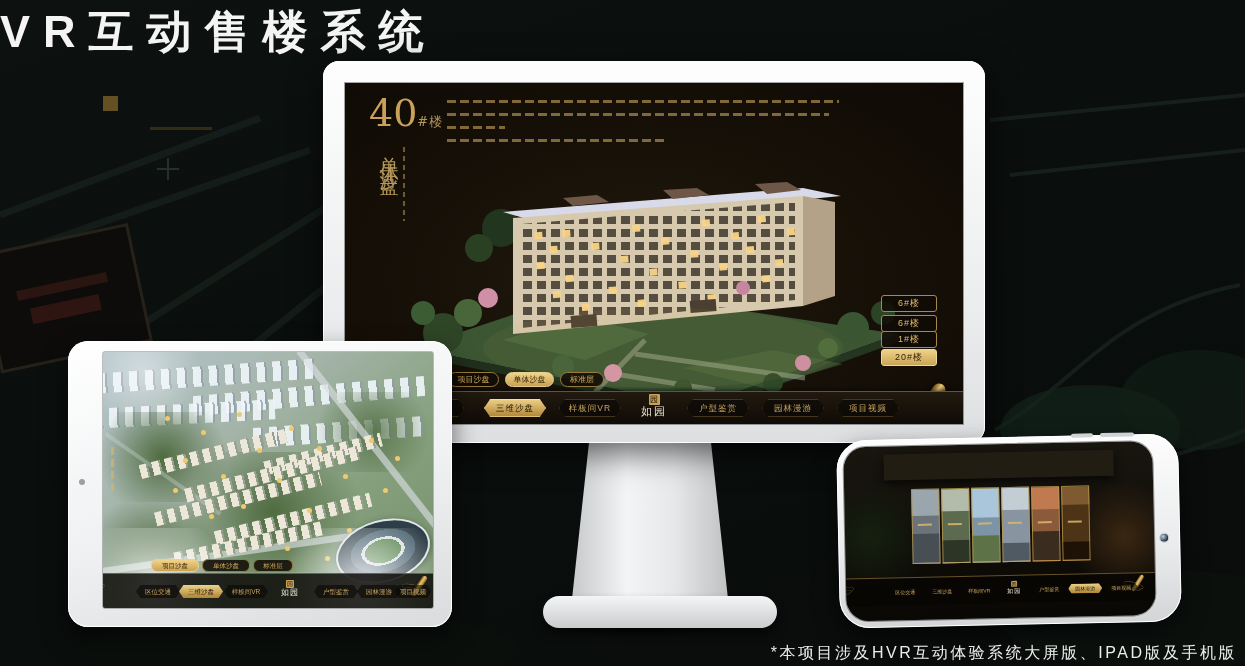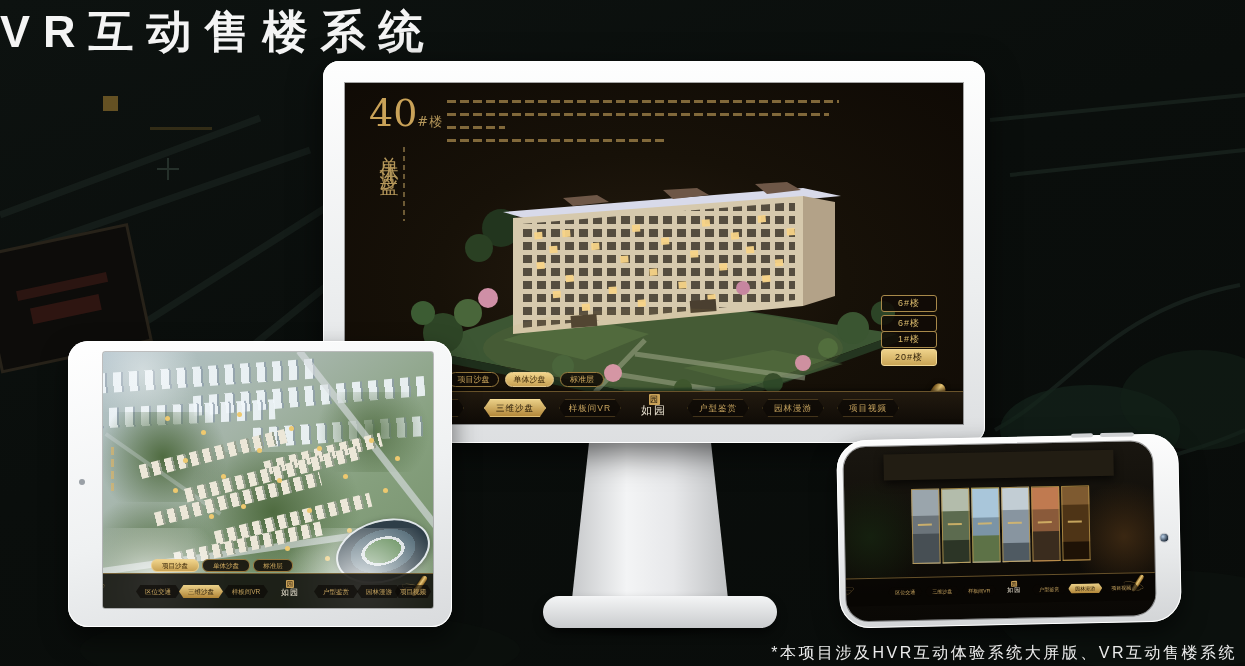--- a/index.html
+++ b/index.html
@@ -54,21 +54,21 @@
     border-top:1px solid rgba(195,155,80,.5);box-shadow:0 -1px 4px rgba(0,0,0,.6);}
   .mnav{width:62px;height:18px;top:7px;color:#c7a45f;font-size:8.5px;line-height:18px;
     text-align:center;letter-spacing:1px;cursor:pointer;background:rgba(10,7,4,.65);
     clip-path:polygon(10% 0,90% 0,100% 50%,90% 100%,10% 100%,0 50%);
     box-shadow:inset 0 0 0 1px rgba(170,135,70,.35);}
   .mnav.active{background:linear-gradient(180deg,#ecd28a,#b08436);color:#241806;
     box-shadow:inset 0 0 0 1px rgba(255,230,160,.6);}
   .brandlogo{text-align:center;cursor:pointer;}
   .brandlogo .seal{margin:0 auto;width:11px;height:11px;background:#caa257;color:#1c1308;
     font-size:8px;line-height:11px;border-radius:1px;text-align:center;}
-  .brandlogo .nm{color:#eae3d2;font-family:Liberation Mono, monospace;font-size:11px;line-height:13px;letter-spacing:2px;}
+  .brandlogo .nm{color:#eae3d2;font-family:Liberation Serif, serif;font-size:11px;line-height:13px;letter-spacing:2px;}
 
   
   .scroll{width:70px;height:62px;}
   .scroll .arc{position:absolute;border:1px solid rgba(205,170,95,.55);border-radius:50%;}
   .scroll .a1{width:58px;height:16px;left:0;top:26px;transform:rotate(16deg);}
   .scroll .a2{width:44px;height:12px;left:7px;top:34px;transform:rotate(16deg);}
   .scroll .rod{position:absolute;width:13px;height:54px;left:36px;top:1px;transform:rotate(34deg);
     border-radius:7px;background:linear-gradient(90deg,#6e4d15,#e9c878 45%,#8a6120);
     box-shadow:0 0 5px rgba(0,0,0,.65);}
   .scroll .rod::after{content:'';position:absolute;left:2px;bottom:-2px;width:9px;height:9px;
@@ -379,14 +379,14 @@
           <i class="seal">园</i>
           <i class="nm">如园</i>
         </div>
         <div class="abs pnav" style="left:186px">户型鉴赏</div>
         <div class="abs pnav active" style="left:222px">园林漫游</div>
         <div class="abs pnav" style="left:258px">项目视频</div>
       </div>
     </div>
   </div>
 
-  <div class="abs" id="footnote">*本项目涉及HVR互动体验系统大屏版、VR互动售楼系统</div>
+  <div class="abs" id="footnote">*本项目涉及HVR互动体验系统大屏版、IPAD版及手机版</div>
 </div>
 
 </body></html>

